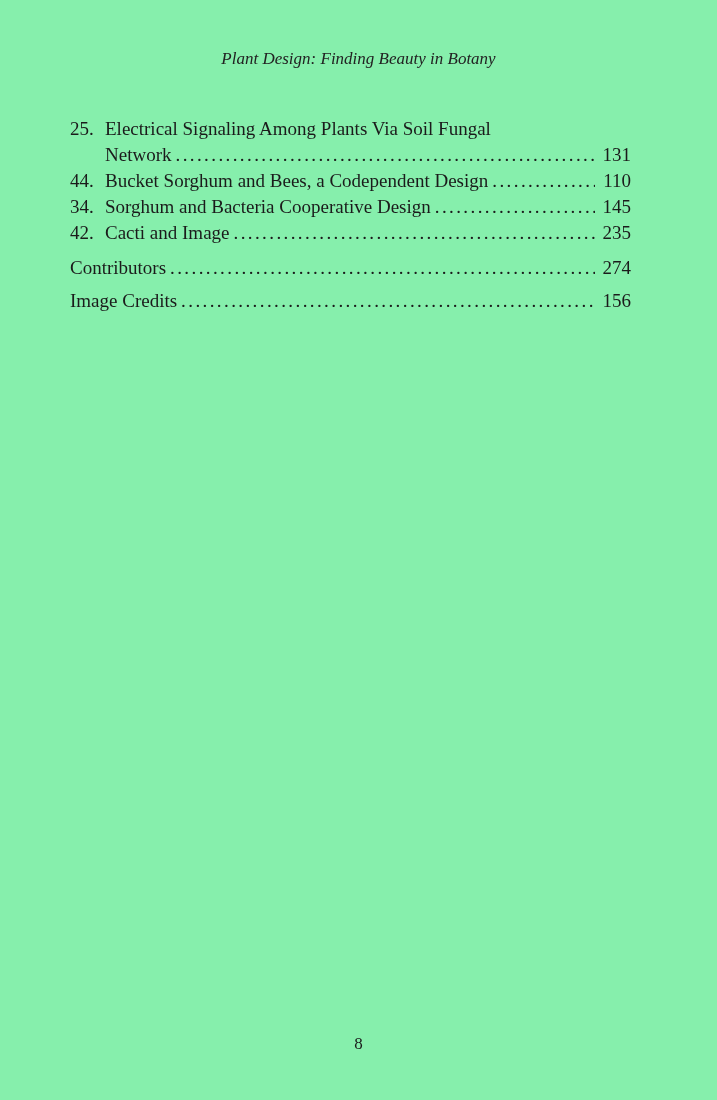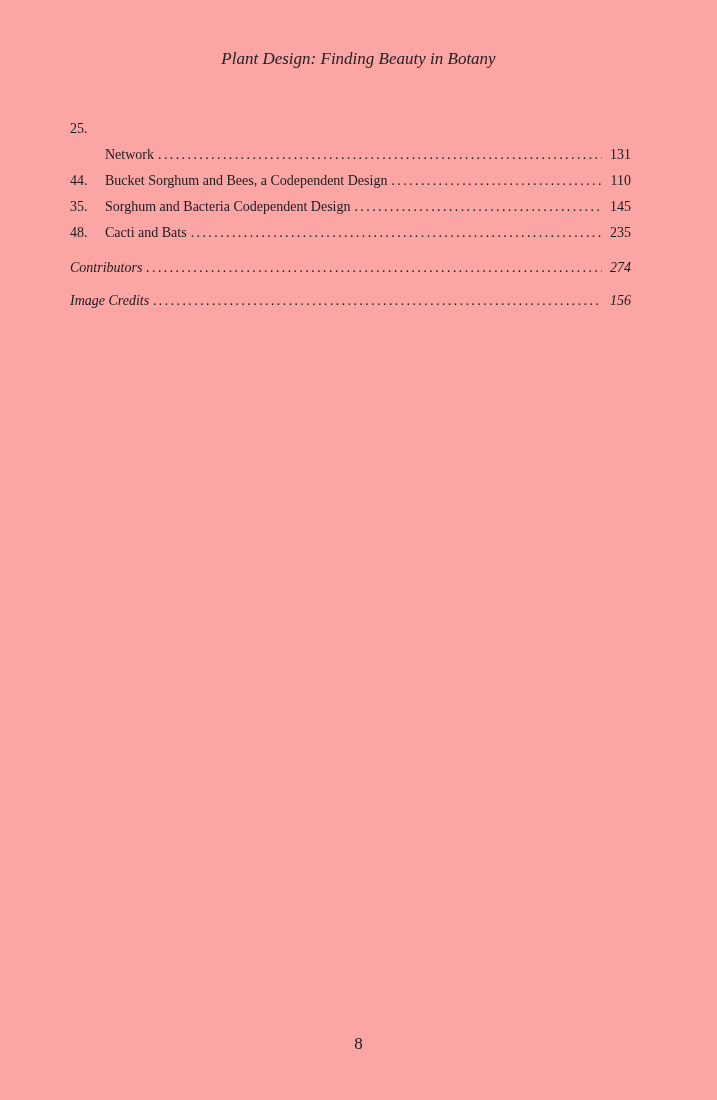--- a/index.html
+++ b/index.html
@@ -5,36 +5,36 @@
   html, body {
     margin: 0;
     padding: 0;
     background: #e9e9e9;
   }
   .book-page {
     position: relative;
     width: 717px;
     height: 1100px;
     margin: 0 auto;
-    background: #fca5a5;
+    background: #86efac;
     font-family: "Liberation Serif", "DejaVu Serif", serif;
     color: #1b1b1b;
     overflow: hidden;
   }
   .running-header {
     padding-top: 49px;
     text-align: center;
     font-style: italic;
     font-size: 17px;
     line-height: 20px;
     color: #222;
   }
   .toc {
     margin: 47px 86px 0 70px; 
-    font-size: 14px;
+    font-size: 19px;
   }
   .toc-row {
     display: flex;
     align-items: baseline;
     line-height: 26px;
   }
   .toc-row .num {
     flex: 0 0 auto;
     width: 35px;
   }
@@ -52,21 +52,20 @@
   .leader::after {
     content: "..................................................................................................................................";
     letter-spacing: 2.4px;
   }
   .page-num {
     flex: 0 0 auto;
     margin-left: 8px;
   }
   .section-row {
     margin-top: 9px;
-    font-style: italic;
   }
   .section-row + .section-row {
     margin-top: 7px;
     align-items: center;
   }
   .folio {
     position: absolute;
     top: 1033px;
     left: 0;
     width: 100%;
@@ -79,47 +78,48 @@
 <body>
 
 <div class="book-page">
 
   <div class="running-header">Plant Design: Finding Beauty in Botany</div>
 
   <div class="toc">
 
     <div class="toc-row">
       <span class="num">25.</span>
+      <span class="title">Electrical Signaling Among Plants Via Soil Fungal</span>
     </div>
 
     <div class="toc-row">
       <span class="num"></span>
       <span class="title">Network</span>
       <span class="leader"></span>
       <span class="page-num">131</span>
     </div>
 
     <div class="toc-row">
       <span class="num">44.</span>
       <span class="title">Bucket Sorghum and Bees, a Codependent Design</span>
       <span class="leader"></span>
       <span class="page-num">110</span>
     </div>
 
 
     <div class="toc-row">
-      <span class="num">35.</span>
-      <span class="title">Sorghum and Bacteria Codependent Design</span>
+      <span class="num">34.</span>
+      <span class="title">Sorghum and Bacteria Cooperative Design</span>
       <span class="leader"></span>
       <span class="page-num">145</span>
     </div>
 
     <div class="toc-row">
-      <span class="num">48.</span>
-      <span class="title">Cacti and Bats </span>
+      <span class="num">42.</span>
+      <span class="title">Cacti and Image </span>
       <span class="leader"></span>
       <span class="page-num">235</span>
     </div>
 
     <div class="toc-row section-row">
       <span class="title">Contributors</span>
       <span class="leader"></span>
       <span class="page-num">274</span>
     </div>
 

